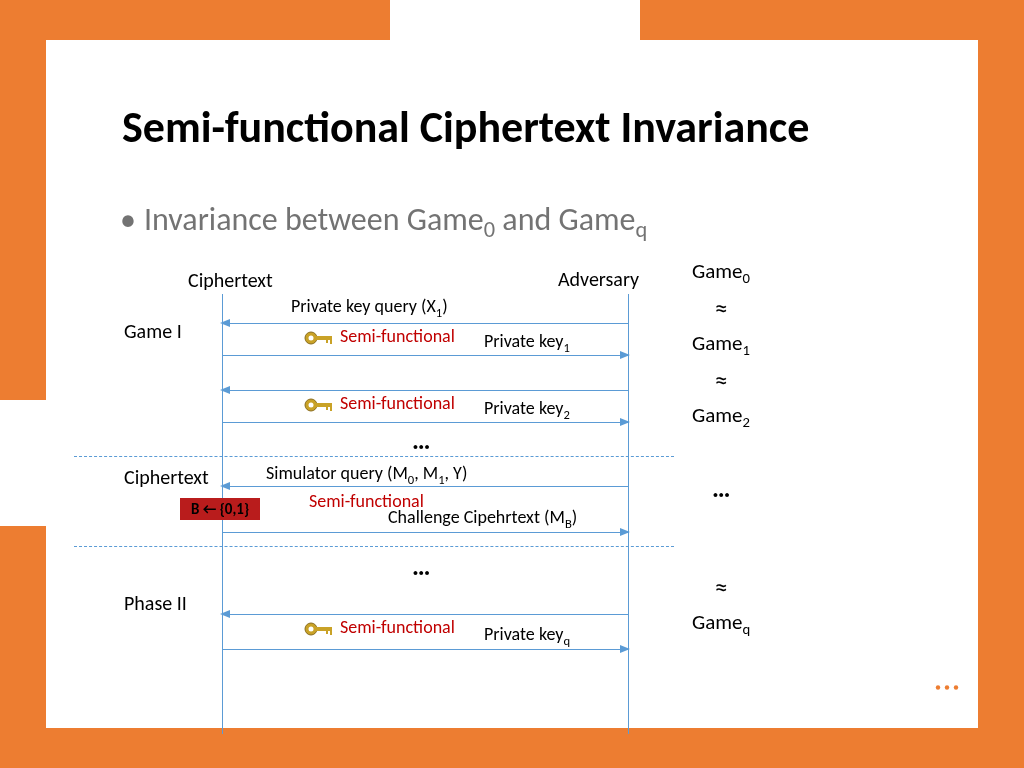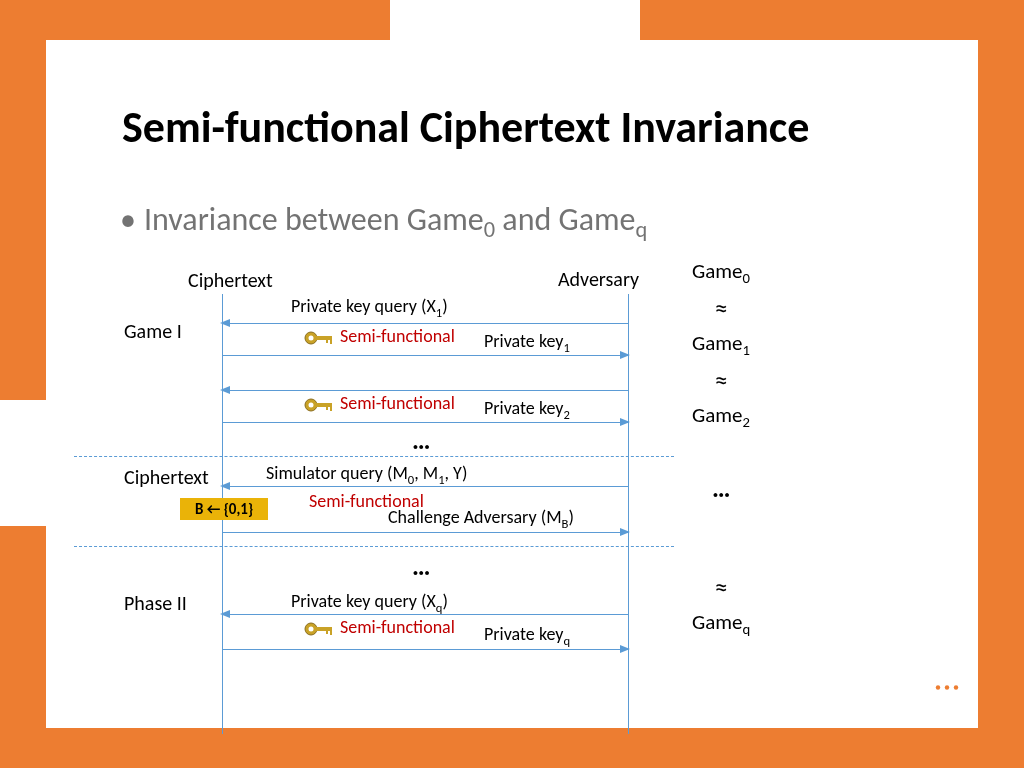--- a/index.html
+++ b/index.html
@@ -126,23 +126,23 @@
   }
   .dots {
     position: absolute;
     font-size: 26px;
     font-weight: bold;
   }
   .b-chip {
     position: absolute;
     left: 134px;
     top: 458px;
-    width: 88px;
+    width: 80px;
     height: 22px;
-    background: #eab308;
+    background: #b91c1c;
     font-size: 15px;
     font-weight: bold;
     text-align: center;
     line-height: 22px;
   }
   .game-col {
     position: absolute;
     left: 646px;
     top: 216px;
     font-size: 21px;
@@ -240,33 +240,30 @@
   <div class="dash" style="top:416px"></div>
 
   <div class="phase-lbl" style="top:425px">Ciphertext</div>
   <div class="arrow left" style="left:176px;top:446px;width:406px"></div>
   <div class="msg" style="left:220px;top:422px">
     <span>Simulator query (M</span><sub>0</sub><span>, M</span><sub>1</sub><span>, Y)</span>
   </div>
   <div class="b-chip">B ← {0,1}</div>
   <div class="msg red" style="left:263px;top:450px">Semi-functional</div>
   <div class="msg" style="left:342px;top:466px">
-    <span>Challenge Adversary (M</span><sub>B</sub><span>)</span>
+    <span>Challenge Cipehrtext (M</span><sub>B</sub><span>)</span>
   </div>
   <div class="arrow right" style="left:176px;top:492px;width:406px"></div>
 
   <div class="dash" style="top:506px"></div>
 
   <div class="dots" style="left:366px;top:510px">…</div>
 
   <div class="phase-lbl" style="top:551px">Phase II</div>
   <div class="arrow left" style="left:176px;top:574px;width:406px"></div>
-  <div class="msg" style="left:245px;top:550px">
-    <span>Private key query (X</span><sub>q</sub><span>)</span>
-  </div>
   <div class="key-icon" style="left:258px;top:581px">
     <svg viewBox="0 0 30 16">
         <ellipse cx="7" cy="8" rx="6" ry="6" fill="#c9a227" stroke="#8a6d1f"></ellipse>
         <circle cx="7" cy="8" r="2.5" fill="#fff"></circle>
         <rect x="12" y="6" width="16" height="4" fill="#c9a227"></rect>
         <rect x="22" y="10" width="2" height="3" fill="#c9a227"></rect>
         <rect x="26" y="10" width="2" height="4" fill="#c9a227"></rect>
       </svg>
   </div>
   <div class="msg red" style="left:294px;top:576px">Semi-functional</div>

